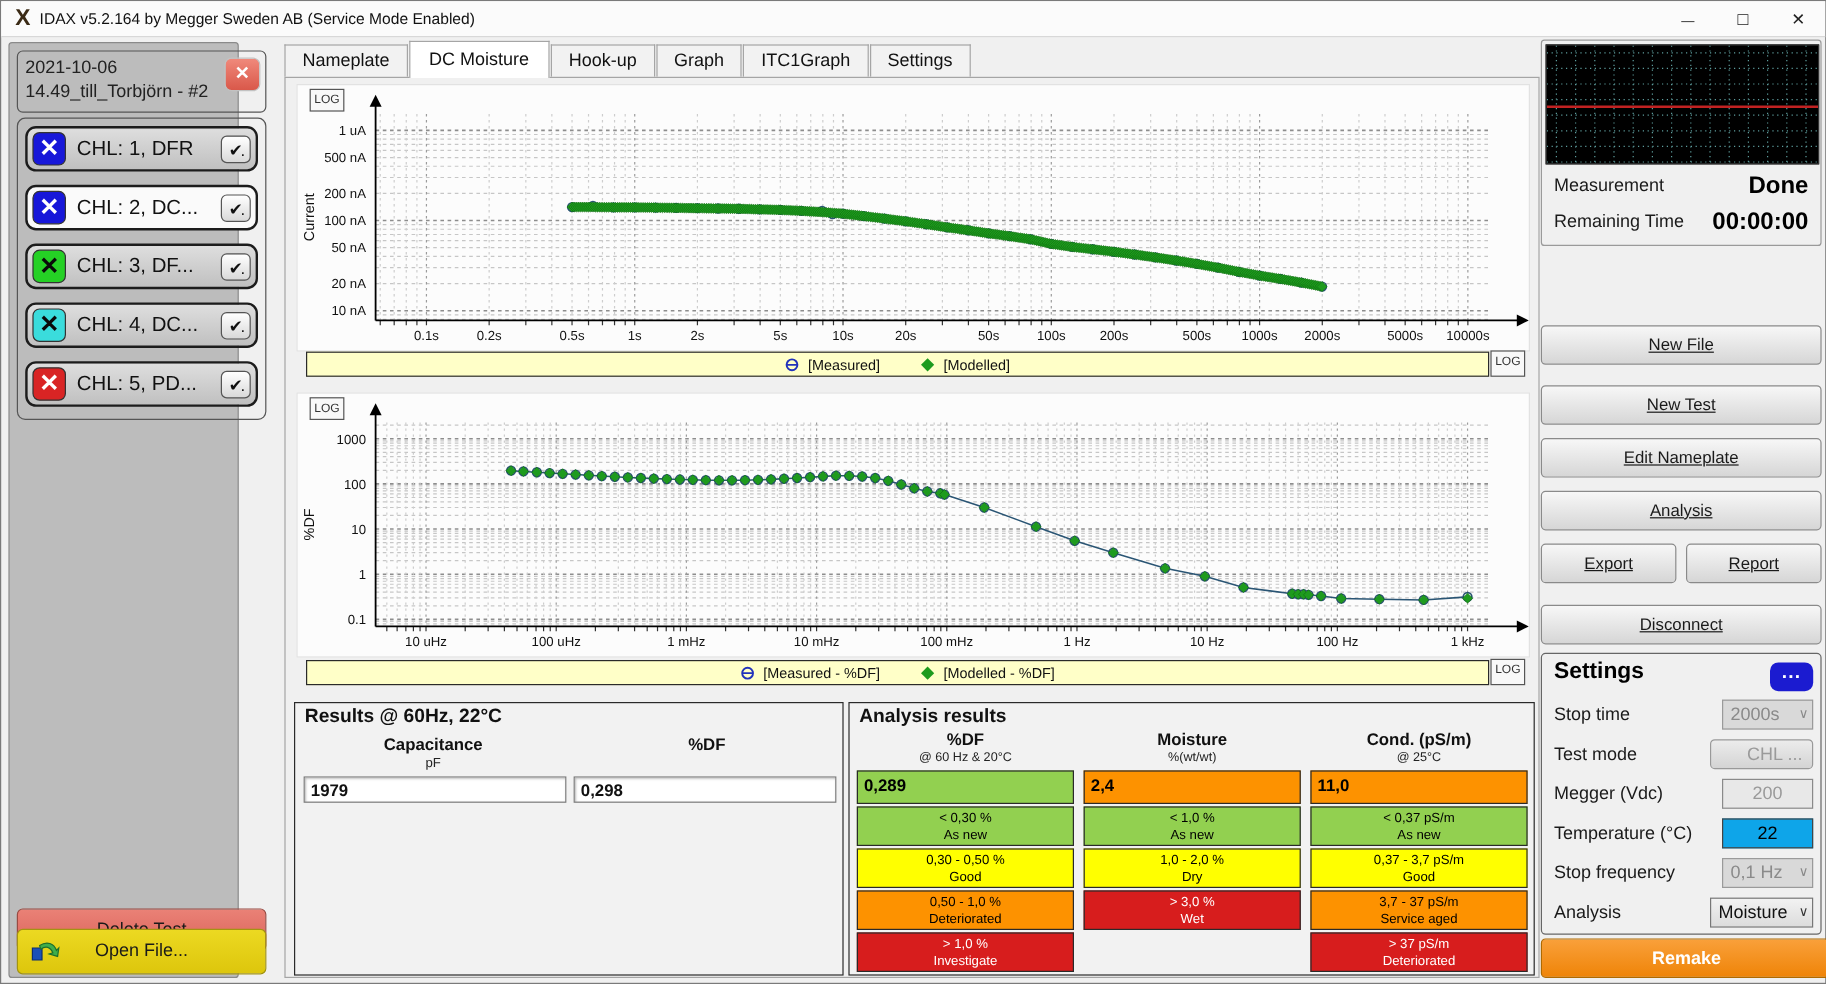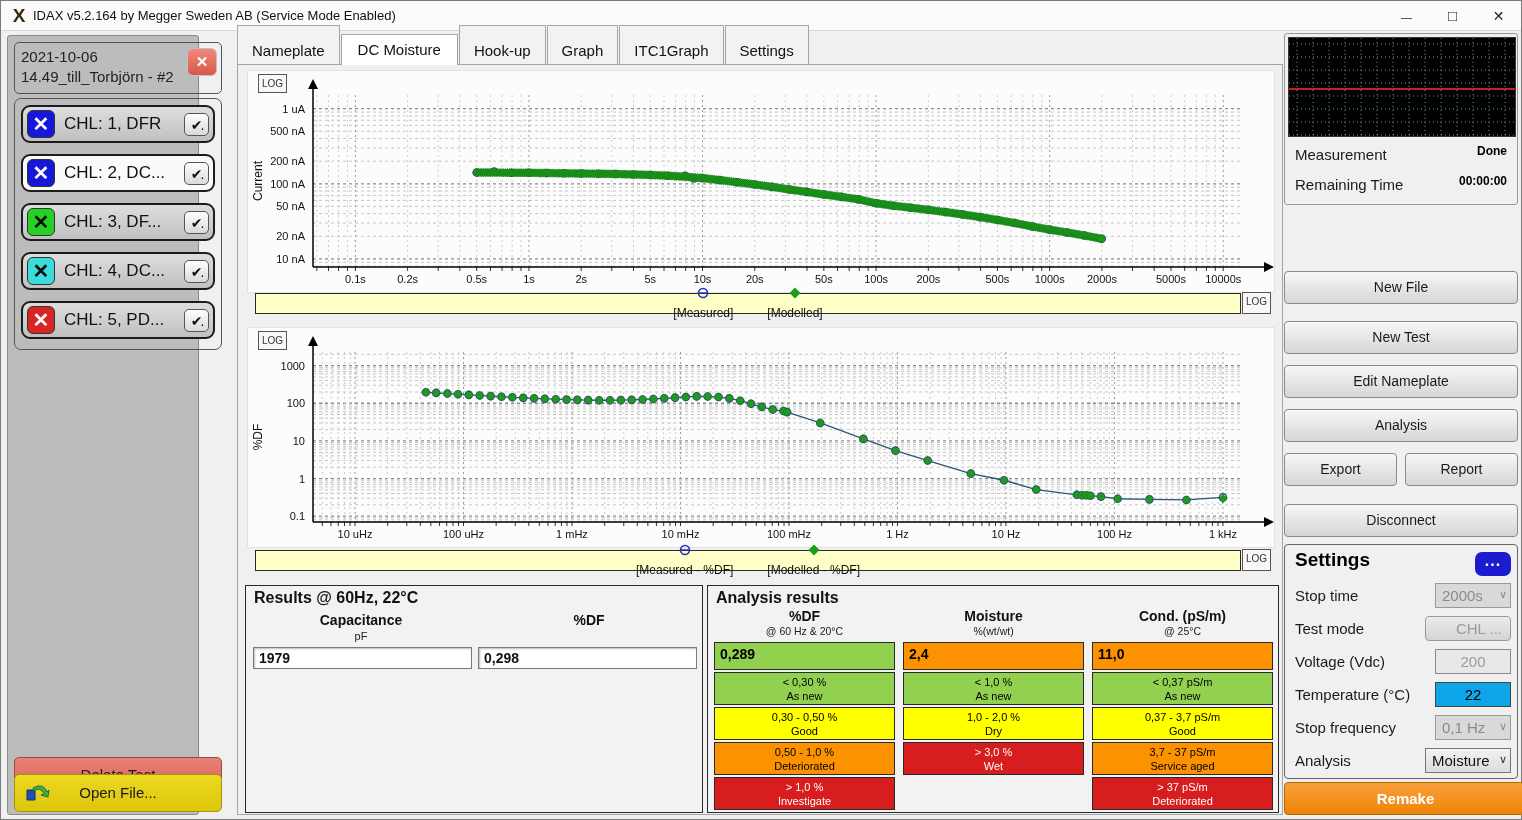--- a/index.html
+++ b/index.html
@@ -30,35 +30,35 @@
   .chl-label { flex:1; margin-left:9px; font-size:17px; color:#111; white-space:nowrap; overflow:hidden; }
   .chl-check { width:25px; height:23px; margin-right:4px; border:1px solid #555; border-radius:5px; background:linear-gradient(#ffffff,#d9d9d9); text-align:center; line-height:22px; font-size:14px; color:#111; }
   .chl-check::before { content:"✔."; letter-spacing:-2px; }
   .side-btn { position:absolute; left:6px; width:208px; text-align:center; border-radius:5px; font-size:15px; color:#1a1a1a; }
   .delete-btn { top:696px; height:36px; line-height:34px; background:linear-gradient(#ea8176,#d9625a); border:1px solid #9a4a42;margin-top:25px; }
   .open-btn { top:738px; height:38px; line-height:36px; background:linear-gradient(#ecd922,#ddc60c); border:1px solid #a39410; }
   .open-icon { position:absolute; left:8px; top:7px; width:28px; height:24px; }
 
   
   .tabstrip { position:absolute; left:236px; top:36px; height:27px; display:flex; align-items:flex-end; }
-  .tab { font-size:15px; color:#111; padding:16px 14px 5px 14px; background:#f2f2f2; border:1px solid #a5a5a5; border-bottom:none; margin-right:1px; }
+  .tab { font-size:15px; color:#111; padding:4px 14px 5px 14px; background:#f2f2f2; border:1px solid #a5a5a5; border-bottom:none; margin-right:1px; }
   .tab.active { background:#fff; padding:6px 16px 7px 16px; position:relative; z-index:3; margin-bottom:-1px; }
 
   
   .content { position:absolute; left:236px; top:63px; width:1046px; height:751px; border:1px solid #a5a5a5; background:#f0f0f0; z-index:1; }
   .chart-panel { position:absolute; left:9px; width:1028px; background:#fcfcfc; border:1px solid #e2e2e2; }
   .chart1 { top:5px; height:223px; }
   .chart2 { top:262px; height:221px; }
   .log-btn { position:absolute; width:29px; height:19px; border:1px solid #555; background:#f8f8f8; font-size:10px; color:#333; text-align:center; line-height:17px; z-index:5; }
   .log-tl { left:10px; top:3px; }
   .legend-bar { position:absolute; left:17px; width:986px; height:21px; background:#ffffc8; border:1px solid #2a2a2a; display:flex; align-items:center; justify-content:center; gap:34px; }
   .legend1 { top:228px; } .legend2 { top:485px; }
   .log-leg1 { left:1004px; top:227px; height:22px; }
   .log-leg2 { left:1004px; top:484px; height:22px; }
-  .leg-item { display:flex; align-items:center; gap:7px; font-size:12px; color:#111;flex-direction:column; }
+  .leg-item { display:flex; align-items:center; gap:7px; font-size:12px; color:#111; }
 
   
   .group { position:absolute; border:1px solid #2a2a2a; background:#f2f2f2; }
   .results-group { left:7px; top:520px; width:458px; height:228px; }
   .group-title { position:absolute; left:8px; top:3px; font-size:16px; font-weight:bold; color:#111; }
   .res-colhead { position:absolute; top:26px; width:200px; text-align:center; font-size:14px; font-weight:bold; color:#111; }
   .res-colsub { position:absolute; top:44px; width:200px; text-align:center; font-size:11px; color:#222; }
   .res-val { position:absolute; top:61px; width:219px; height:22px; background:#fff; border:1px solid #7a7a7a; box-shadow:inset 1px 1px 2px #bbb; font-size:14px; font-weight:bold; padding:2px 0 0 5px; color:#111; }
 
   
@@ -68,22 +68,22 @@
   .an-head { text-align:center; font-size:14px; font-weight:bold; color:#111; }
   .an-sub { text-align:center; font-size:10.5px; color:#222; margin-top:1px; }
   .an-val { margin-top:5px; height:28px; border:1px solid #2a2a2a; font-size:14px; font-weight:bold; color:#111; padding:3px 0 0 5px; }
   .an-rate { margin-top:2px; height:33px; border:1px solid #2a2a2a; text-align:center; font-size:11px; line-height:14px; padding-top:2px; }
 
   
   .rightpanel { position:absolute; left:1283px; top:32px; width:236px; height:782px; }
   .meas-box { position:absolute; left:0; top:0; width:234px; height:172px; border:1px solid #9a9a9a; border-radius:3px; }
   .scope { position:absolute; left:3px; top:3px; width:228px; height:100px; background:#000; border:1px solid #333; }
   .meas-row-label { position:absolute; left:10px; font-size:15px; color:#1a1a1a; }
-  .meas-row-value { position:absolute; right:10px; font-size:12px; font-weight:bold; color:#000;text-align:center; }
-  .rbtn { position:absolute; left:0; width:234px; height:33px; border:1px solid #8a8a8a; border-radius:4px; background:linear-gradient(#f7f7f7,#d6d6d6); font-size:14px; color:#1a1a1a; text-align:center; line-height:31px; }
+  .meas-row-value { position:absolute; right:10px; font-size:20px; font-weight:bold; color:#000;text-align:center; }
+  .rbtn { position:absolute; left:0; width:234px; height:33px; border:1px solid #8a8a8a; border-radius:4px; background:linear-gradient(#f7f7f7,#d6d6d6); font-size:14px; color:#1a1a1a; text-align:center; line-height:31px;text-decoration:underline; }
   .btn-newfile { top:238px; } .btn-newtest { top:288px; } .btn-nameplate { top:332px; }
   .btn-analysis { top:376px; } .btn-disconnect { top:471px; }
   .btn-export { top:420px; width:113px; } .btn-report { top:420px; left:121px; width:113px; }
   .settings-box { position:absolute; left:0; top:511px; width:234px; height:235px; border:1px solid #666; border-radius:4px; background:#f0f0f0; }
   .settings-title { position:absolute; left:10px; top:4px; font-size:19px; font-weight:bold; color:#000; }
   .dots-btn { position:absolute; right:6px; top:7px; width:36px; height:24px; background:#1b1bd0; border-radius:7px; color:#fff; font-weight:bold; text-align:center; line-height:18px; font-size:16px; letter-spacing:1px; }
   .set-row { position:absolute; left:0; width:234px; height:27px; }
   .set-label { position:absolute; left:10px; top:4px; font-size:15px; color:#1a1a1a; }
   .set-ctl { position:absolute; right:8px; top:0; height:25px; font-size:15px; }
   .ctl-select { width:76px; background:#d9d9d9; border:1px solid #9a9a9a; color:#8a8a8a; padding:3px 16px 0 6px; }
@@ -1188,21 +1188,21 @@
 
       <div class="set-row" style="top:38px;">
         <span class="set-label">Stop time</span>
         <span class="set-ctl ctl-select"><span>2000s</span><span class="chev">∨</span></span>
       </div>
       <div class="set-row" style="top:71px;">
         <span class="set-label">Test mode</span>
         <span class="set-ctl ctl-btn-dis">CHL ...</span>
       </div>
       <div class="set-row" style="top:104px;">
-        <span class="set-label">Voltage (Vdc)</span>
+        <span class="set-label">Megger (Vdc)</span>
         <span class="set-ctl ctl-input">200</span>
       </div>
       <div class="set-row" style="top:137px;">
         <span class="set-label">Temperature (°C)</span>
         <span class="set-ctl ctl-input enabled">22</span>
       </div>
       <div class="set-row" style="top:170px;">
         <span class="set-label">Stop frequency</span>
         <span class="set-ctl ctl-select"><span>0,1 Hz</span><span class="chev">∨</span></span>
       </div>

